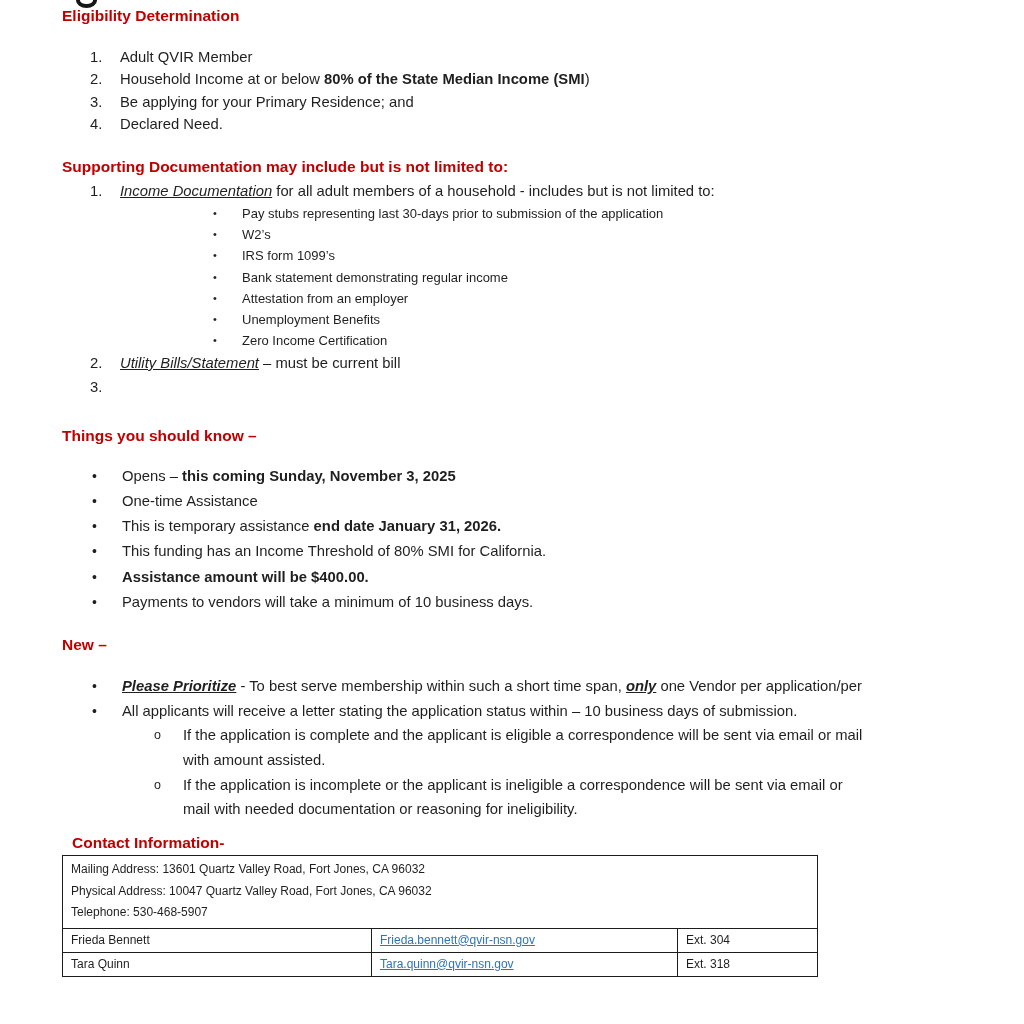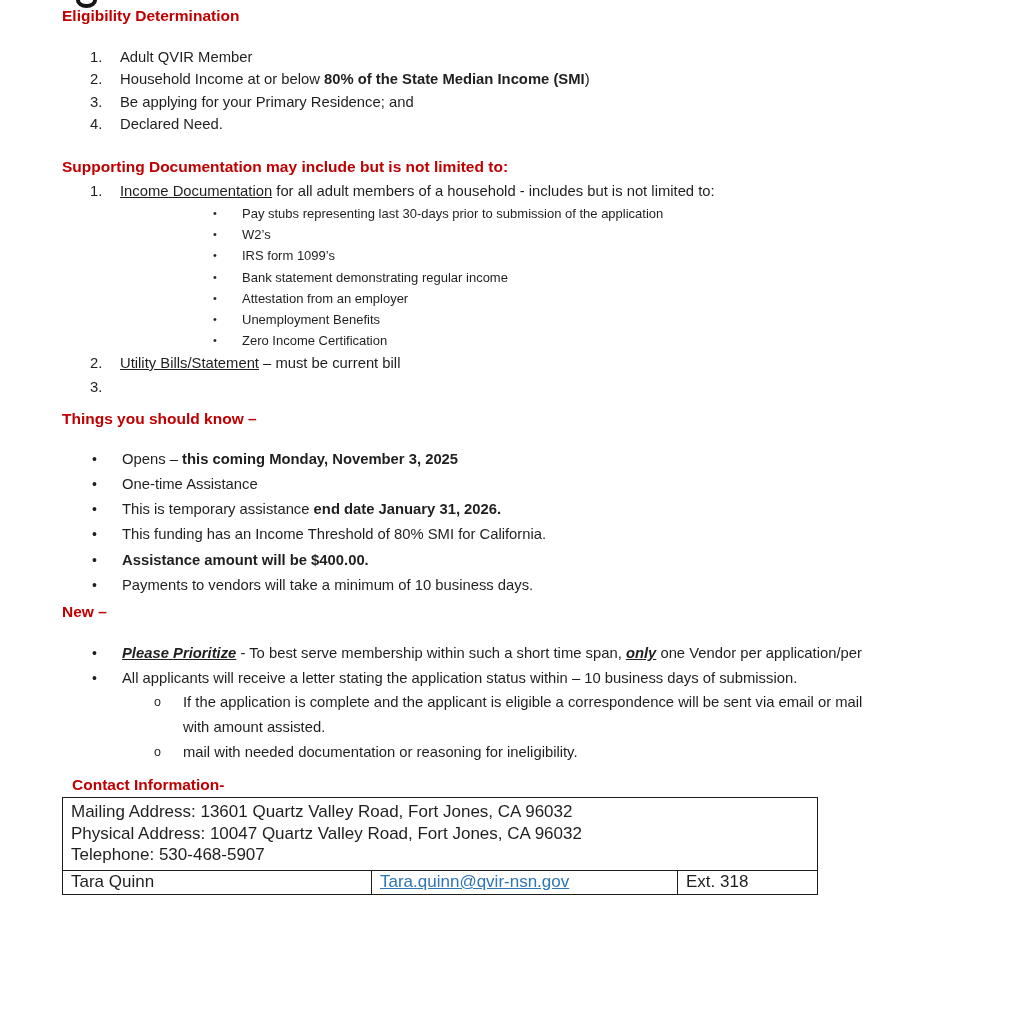--- a/index.html
+++ b/index.html
@@ -7,47 +7,47 @@
     width:1024px;height:1024px;background:#ffffff;
     font-family:"Liberation Sans","DejaVu Sans",sans-serif;
     color:#1f1f1f;overflow:hidden;position:relative;
   }
   .page{position:relative;width:1024px;height:1024px;padding-left:62px;padding-right:20px;box-sizing:border-box;overflow:hidden;}
   
   .frag{position:absolute;left:76px;top:-7px;width:13px;height:7px;border:4px solid #161616;border-radius:50%;}
   .h{color:#C00000;font-weight:bold;font-size:15.5px;line-height:20px;}
   .h1{margin-top:6px;}
   .h2{margin-top:21px;}
-  .h3{margin-top:10px;}
-  .h4{margin-top:4px;}
+  .h3{margin-top:27px;}
+  .h4{margin-top:20px;}
   .h5{margin-top:11px;margin-left:10px;}
   .sb{font-weight:bold;}
   .si{font-style:italic;}
-  .su{text-decoration:underline;}
+  .su{text-decoration:underline;font-style:italic;}
   .li{display:flex;align-items:flex-start;}
   .mk{flex:0 0 30px;}
   .tx{flex:1 1 auto;}
   .line{display:block;}
   
   .numlist{font-size:14.8px;}
   .elig{margin-top:20px;margin-left:28px;line-height:22.4px;}
   
   .sup{margin-top:3px;margin-left:28px;line-height:23px;}
   .sup .w9item{line-height:24px;}
   .subul{margin-left:123px;font-size:13px;line-height:21.3px;}
   .subul .mk{flex:0 0 29px;font-size:11px;}
   
   .bullist{font-size:14.8px;margin-left:30px;}
   .things{margin-top:18px;line-height:25.2px;}
   .newlist{margin-top:19px;line-height:24.7px;}
   .mk.bullet{font-size:14px;}
   .osub{margin-left:62px;}
   .osub .mk{flex:0 0 29px;font-size:12.5px;}
   
-  table.contact{border-collapse:collapse;margin-top:2px;width:755px;font-size:17px;table-layout:fixed;}
+  table.contact{border-collapse:collapse;margin-top:2px;width:755px;font-size:12px;table-layout:fixed;}
   table.contact td{border:1.6px solid #1c1c1c;padding:1px 8px;vertical-align:top;}
   table.contact td.addr{padding:3px 8px 4px 8px;line-height:21.5px;}
   table.contact tr.person td{height:21px;line-height:20px;}
   col.c1{width:309px;} col.c2{width:306px;} col.c3{width:140px;}
   a.email{color:#2E75B6;text-decoration:underline;cursor:pointer;}
 </style>
 </head>
 <body>
 
 <div class="page">
@@ -118,21 +118,21 @@
       <span class="mk">3.</span>
       <span class="tx">
       </span>
     </div>
   </div>
 
   <div class="h h3">Things you should know –</div>
   <div class="bullist things">
     <div class="li">
       <span class="mk bullet">•</span>
-      <span class="tx"><span>Opens – </span><span class="sb">this coming Monday, November 3, 2025</span></span>
+      <span class="tx"><span>Opens – </span><span class="sb">this coming Sunday, November 3, 2025</span></span>
     </div>
     <div class="li">
       <span class="mk bullet">•</span>
       <span class="tx"><span>One-time Assistance</span></span>
     </div>
     <div class="li">
       <span class="mk bullet">•</span>
       <span class="tx"><span>This is temporary assistance </span><span class="sb">end date January 31, 2026.</span></span>
     </div>
     <div class="li">
@@ -165,20 +165,21 @@
       <div class="li">
         <span class="mk">o</span>
         <span class="tx">
           <span class="line">If the application is complete and the applicant is eligible a correspondence will be sent via email or mail</span>
           <span class="line">with amount assisted.</span>
         </span>
       </div>
       <div class="li">
         <span class="mk">o</span>
         <span class="tx">
+          <span class="line">If the application is incomplete or the applicant is ineligible a correspondence will be sent via email or</span>
           <span class="line">mail with needed documentation or reasoning for ineligibility.</span>
         </span>
       </div>
     </div>
   </div>
 
   <div class="h h5">Contact Information-</div>
   <table class="contact">
     <colgroup>
         <col class="c1">
@@ -187,20 +188,25 @@
       </colgroup>
     <tbody>
         <tr>
       <td class="addr" colspan="3">
         <div>Mailing Address: 13601 Quartz Valley Road, Fort Jones, CA 96032</div>
         <div>Physical Address: 10047 Quartz Valley Road, Fort Jones, CA 96032</div>
         <div>Telephone: 530-468-5907</div>
       </td>
     </tr>
     <tr class="person">
+      <td>Frieda Bennett</td>
+      <td><a class="email">Frieda.bennett@qvir-nsn.gov</a></td>
+      <td>Ext. 304</td>
+    </tr>
+    <tr class="person">
       <td>Tara Quinn</td>
       <td><a class="email">Tara.quinn@qvir-nsn.gov</a></td>
       <td>Ext. 318</td>
     </tr>
   </tbody>
     </table>
 
 </div>
 
 </body></html>

